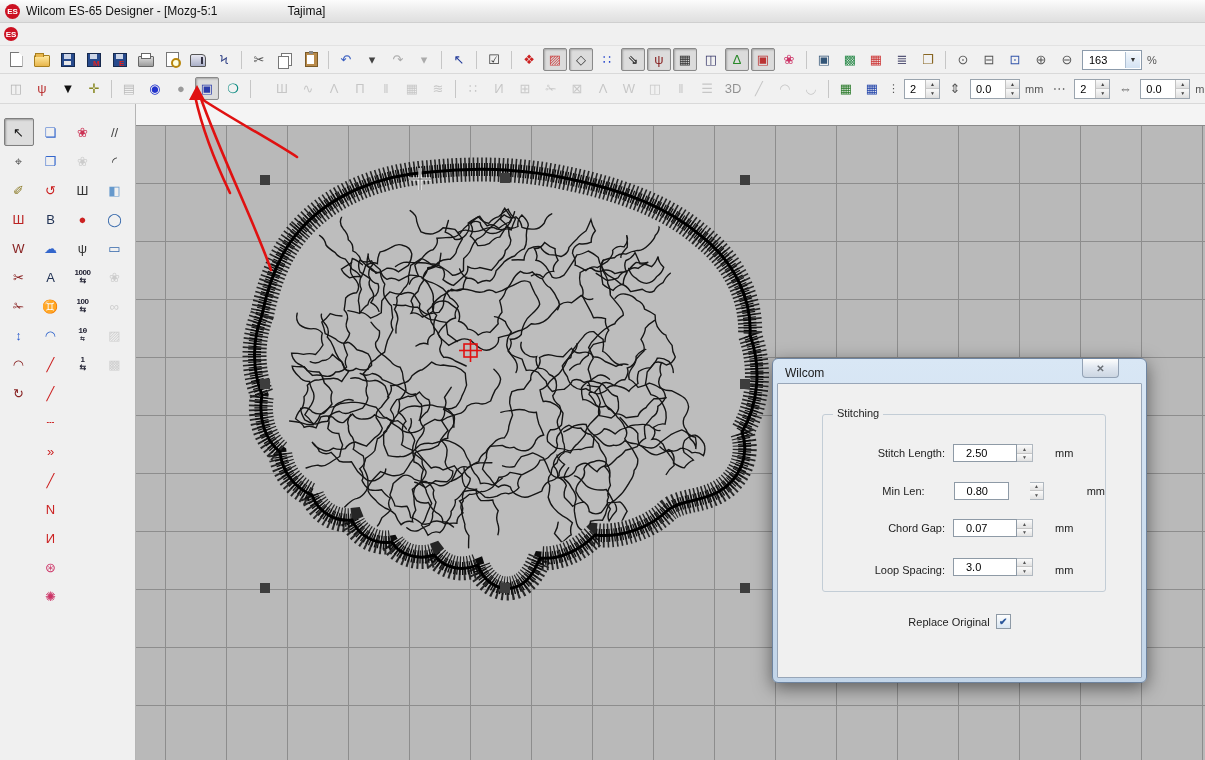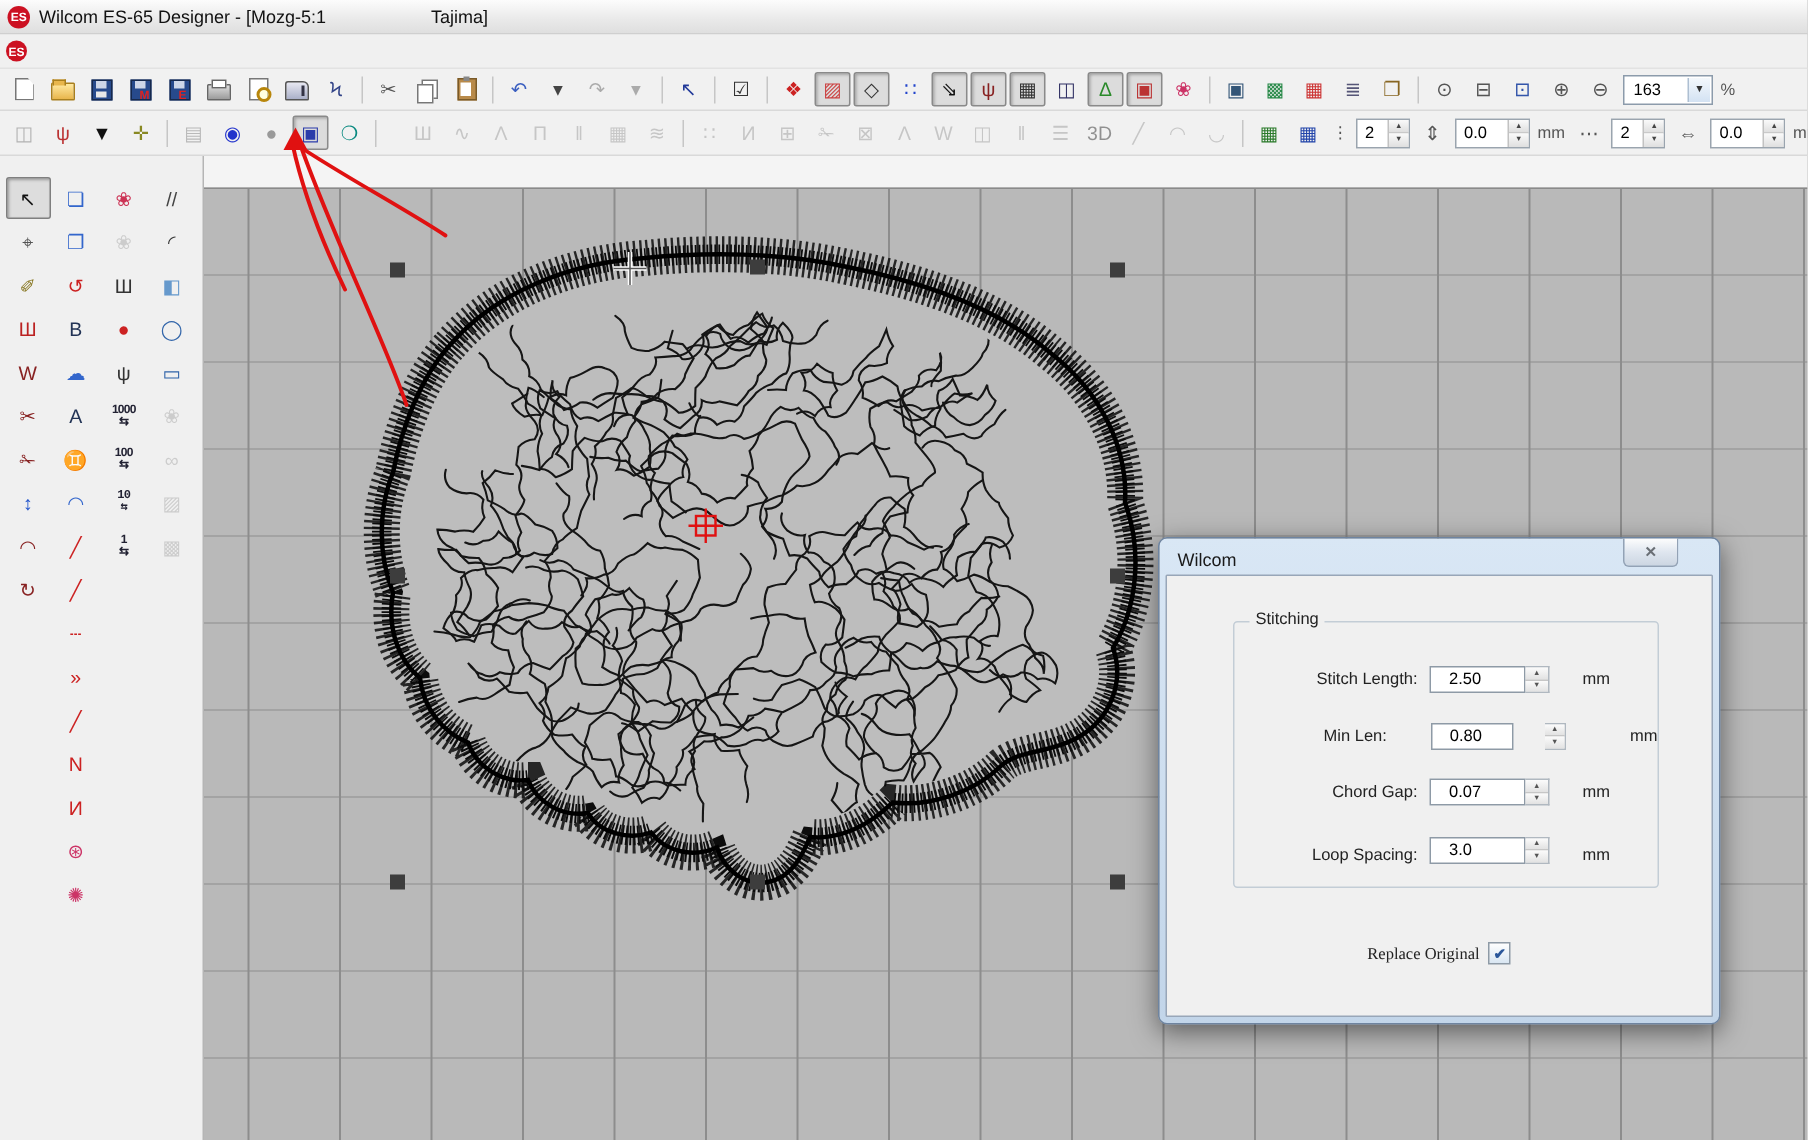--- a/index.html
+++ b/index.html
@@ -112,22 +112,22 @@
   .drow{position:absolute;left:0;right:0;height:20px;display:flex;align-items:center;}
   .dlabel{width:122px;text-align:right;font-size:11px;color:#222;padding-right:8px;}
   .dfield{width:64px;height:18px;background:#fff;border:1px solid #8e9aa6;font-size:11px;
     display:flex;align-items:center;padding-left:12px;box-sizing:border-box;}
   .dspin{width:16px;height:18px;border:1px solid #b0b8c0;border-left:none;display:flex;
     flex-direction:column;box-sizing:border-box;}
   .dspin div{flex:1;display:flex;align-items:center;justify-content:center;font-size:5px;
     color:#555;background:linear-gradient(#fbfbfb,#e2e2e2);}
   .dspin div:first-child{border-bottom:1px solid #c6c6c6;}
   .dunit{font-size:11px;color:#222;margin-left:22px;}
-  .chkrow{position:absolute;left:0;right:0;top:244px;display:flex;align-items:center;
-    justify-content:center;font-family:Liberation Serif, serif;}
+  .chkrow{position:absolute;left:0;right:0;top:230px;display:flex;align-items:center;
+    justify-content:center;}
   .chklabel{font-size:11px;color:#222;margin-right:6px;}
   .checkbox{width:13px;height:13px;background:linear-gradient(#fefefe,#d9e6f2);
     border:1px solid #8e9aa6;display:flex;align-items:center;justify-content:center;
     font-size:10px;color:#2b579a;font-weight:bold;}
   .btnrow{position:absolute;left:0;right:0;top:258px;display:flex;justify-content:center;gap:26px;}
   .wbtn{width:72px;height:21px;background:linear-gradient(#f6f6f6,#e4e4e4 50%,#d8d8d8);
     border:1px solid #8e8e8e;border-radius:3px;font-size:11px;color:#222;
     display:flex;align-items:center;justify-content:center;}
   .wbtn.focus{border-color:#3c7fb1;box-shadow:0 0 0 1px #a8d2ef inset;}
 </style>

